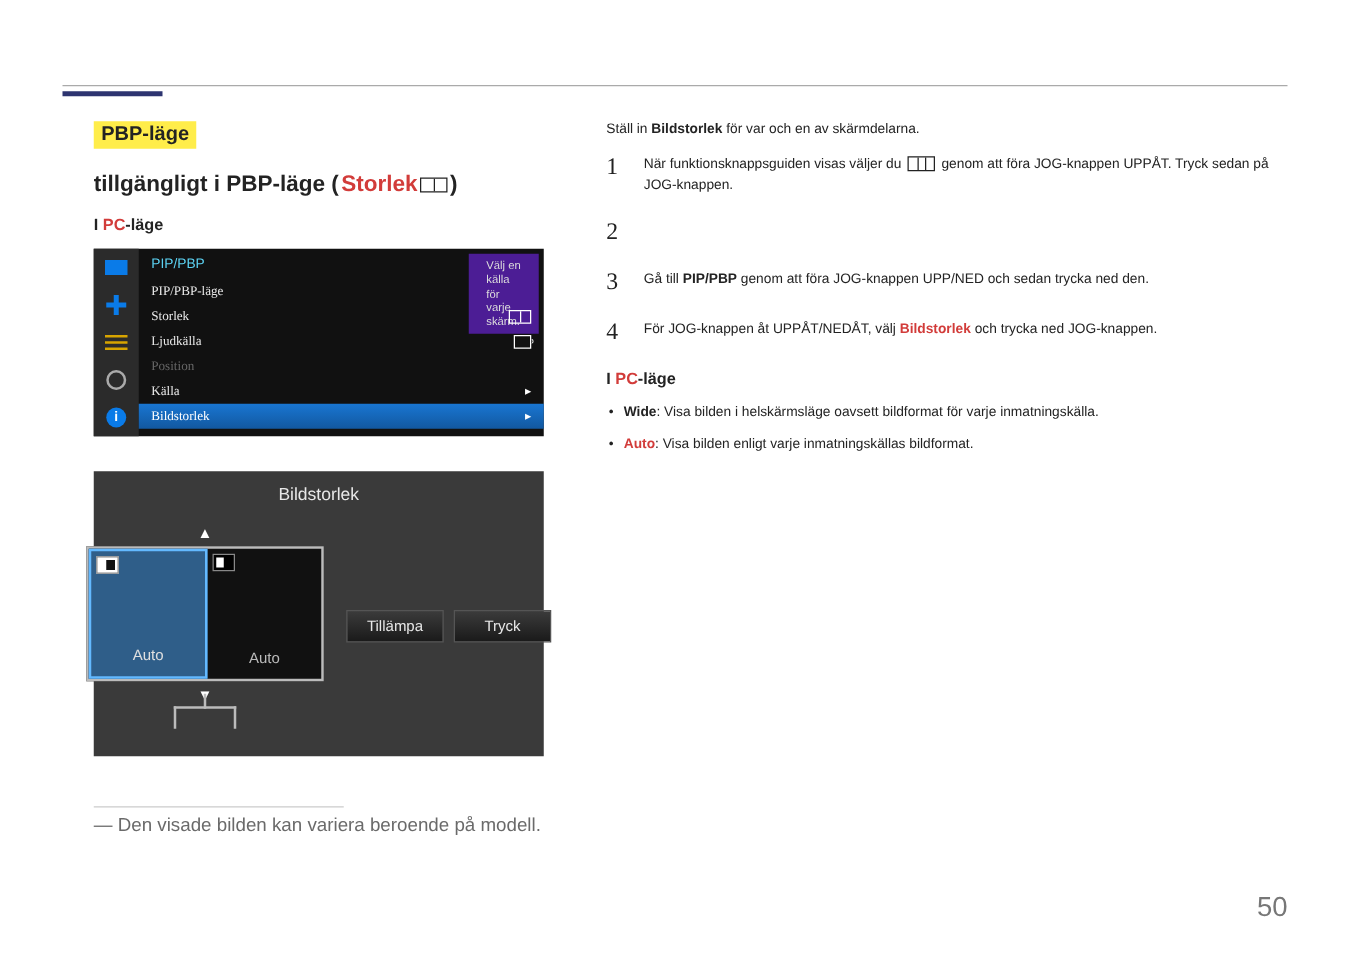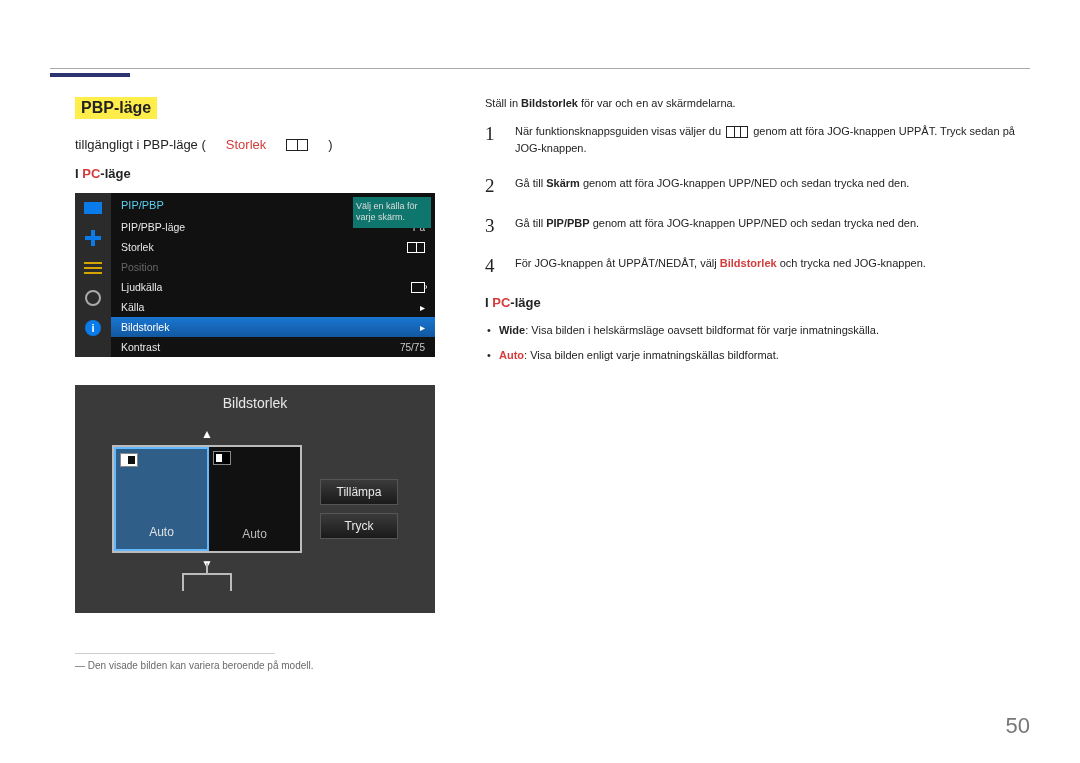--- a/index.html
+++ b/index.html
@@ -4,21 +4,21 @@
 <style>
   * { margin: 0; padding: 0; box-sizing: border-box; }
   body { font-family: Arial, sans-serif; font-size: 11px; color: #232323; width: 1080px; height: 763px; background: #fff; position: relative; }
   .page { padding: 68px 50px 30px 50px; }
   .top-rule { border-top: 1px solid #aaa; margin-bottom: 4px; }
   .accent-rule { width: 80px; height: 4px; background: #2d3470; margin-bottom: 20px; }
   .columns { display: flex; gap: 40px; margin-left: 25px; }
   .left-col { width: 370px; }
   .right-col { flex: 1; }
   .pbp-label { display: inline-block; background: #ffed4a; font-size: 16px; font-weight: bold; padding: 2px 6px; margin-bottom: 18px; }
-  .subhead { font-size: 13px; font-weight: normal; margin-bottom: 14px; display: flex; align-items: center; gap: 20px; }
+  .subhead { font-size: 18px; font-weight: bold; margin-bottom: 14px; display: flex; align-items: center; gap: 2px; }
   .subhead .storlek { color: #d23c3a; }
   .pbp-icon { display: inline-block; width: 22px; height: 12px; border: 1px solid #222; position: relative; vertical-align: middle; }
   .pbp-icon::before { content:""; position:absolute; left:50%; top:0; bottom:0; width:1px; background:#222; }
   .pc-lage { font-size: 13px; font-weight: bold; margin-bottom: 12px; }
   .pc-lage .pc { color: #d23c3a; }
 
   
   .osd { width: 360px; background: #111; display:flex; margin-bottom: 28px; position: relative; }
   .osd-icons { width: 36px; background: #2b2b2b; display:flex; flex-direction:column; }
   .osd-icon { height: 24px; margin: 3px 6px; display:flex; align-items:center; justify-content:center; }
@@ -26,25 +26,25 @@
   .ic-joy { width:16px; height:16px; position:relative; }
   .ic-joy::before,.ic-joy::after{content:"";position:absolute;background:#0a7be8;}
   .ic-joy::before{left:6px;top:0;width:4px;height:16px;}
   .ic-joy::after{top:6px;left:0;width:16px;height:4px;}
   .ic-list { width:18px; height:12px; display:flex; flex-direction:column; justify-content:space-between;}
   .ic-list span{height:2px;background:#d7a400;}
   .ic-gear { width:16px; height:16px; border:2px solid #aaa; border-radius:50%; }
   .ic-info { width:16px; height:16px; background:#0a7be8; border-radius:50%; color:#fff; font-weight:bold; font-size:11px; text-align:center; line-height:16px; }
   .osd-main { flex:1; position:relative; }
   .osd-title { color:#5bd0f0; font-size:11px; padding:6px 10px; }
-  .osd-row { display:flex; justify-content:space-between; align-items:center; padding:4px 10px; color:#e8e8e8; font-size:10.5px; height:20px; }
+  .osd-row { display:flex; justify-content:space-between; align-items:center; padding:4px 10px; color:#e8e8e8; font-size:10.5px; height:20px;font-family:Liberation Serif, serif; }
   .osd-row.dim { color:#666; }
   .osd-row.sel { background: linear-gradient(#1976d2,#1258a0); color:#fff; }
   .osd-val { color:#ccc; font-size:10px; }
-  .osd-tip { position:absolute; right:4px; top:4px; width:78px; background:#0f766e; color:#ddd; font-size:9px; padding:4px 3px; line-height:1.25; }
+  .osd-tip { position:absolute; right:4px; top:4px; width:56px; background:#4c1d95; color:#ddd; font-size:9px; padding:4px 14px; line-height:1.25; }
   .mini-pbp { display:inline-block; width:18px; height:11px; border:1px solid #fff; position:relative; }
   .mini-pbp::before{content:"";position:absolute;left:50%;top:0;bottom:0;width:1px;background:#fff;}
   .mini-sound { display:inline-block; width:14px; height:11px; border:1px solid #fff; position: relative; }
   .mini-sound::after { content:""; position:absolute; right:-3px; top:2px; width:4px; height:4px; border-right:1px solid #fff; border-radius:50%; }
   .mini-arrow { color:#fff; font-size:10px; }
 
   
   .preview { width: 360px; background: #3a3a3a; padding-bottom: 22px; }
   .preview-title { color:#e8e8e8; font-size:14px; text-align:center; padding:10px 0 16px; }
   .preview-body { display:flex; align-items:center; justify-content:center; gap:18px; }
@@ -52,25 +52,25 @@
   .arrow-v { color:#fff; font-size:12px; }
   .monitor { width:190px; height:108px; border:2px solid #bbb; background:#111; display:flex; position:relative; }
   .half { flex:1; display:flex; flex-direction:column; justify-content:flex-end; align-items:center; position:relative; font-size:12px; color:#bbb; padding-bottom:10px; }
   .half.left { background:#2f5e89; border:2px solid #63b9ff; color:#e0e0e0; }
   .inner { position:absolute; top:4px; left:4px; width:18px; height:14px; background:#000; border:1px solid #888; }
   .inner.on::after{content:"";position:absolute;inset:2px;left:2px;right:auto;width:6px;background:#fff;}
   .half .inner2 { position:absolute; top:4px; left:4px; width:18px; height:14px; background:#fff; border:1px solid #888; }
   .half .inner2::after{content:"";position:absolute;right:2px;top:2px;bottom:2px;width:7px;background:#111;}
   .stand { width:50px; height:18px; border-top:2px solid #bbb; border-left:2px solid #bbb; border-right:2px solid #bbb; border-bottom:none; position:relative; margin-top:-2px;}
   .stand::before{content:"";position:absolute;left:50%;top:-12px;width:2px;height:12px;background:#bbb;transform:translateX(-50%);}
-  .btns { display:flex; flex-direction:column; gap:8px; }
+  .btns { display:flex; flex-direction:row; gap:8px; }
   .btn { width:78px; height:26px; background:linear-gradient(#3b3b3b,#1a1a1a); color:#e8e8e8; font-size:12px; display:flex; align-items:center; justify-content:center; border:1px solid #555; }
 
   .footnote-rule { border-top:1px solid #ccc; width:200px; margin-top: 40px; margin-bottom:6px; }
-  .footnote { font-size:10px; color:#6a6a6a; }
+  .footnote { font-size:15px; color:#6a6a6a; }
 
   
   .lead { font-size:11px; margin-bottom:14px; }
   .lead .bold { font-weight:bold; }
   .steps { list-style:none; }
   .step { display:flex; gap:14px; margin-bottom:18px; align-items:flex-start; }
   .stepnum { font-size:19px; font-weight:300; color:#222; width:16px; font-family: "Times New Roman", serif; }
   .steptext { font-size:11px; line-height:1.55; flex:1; }
   .steptext .bold { font-weight:bold; }
   .steptext .red { color:#d23c3a; font-weight:bold; }
@@ -137,38 +137,34 @@
           </div>
           <div class="osd-title">PIP/PBP</div>
           <div class="osd-row">
             <span>PIP/PBP-läge</span>
             <span class="osd-val">På</span>
           </div>
           <div class="osd-row">
             <span>Storlek</span>
             <span class="mini-pbp"></span>
           </div>
+          <div class="osd-row">
+            <span>Ljudkälla</span>
+            <span class="mini-sound"></span>
+          </div>
           <div class="osd-row dim">
             <span>Position</span>
-          </div>
-          <div class="osd-row">
-            <span>Ljudkälla</span>
-            <span class="mini-sound"></span>
           </div>
           <div class="osd-row">
             <span>Källa</span>
             <span class="mini-arrow">▸</span>
           </div>
           <div class="osd-row sel">
             <span>Bildstorlek</span>
             <span class="mini-arrow">▸</span>
-          </div>
-          <div class="osd-row">
-            <span>Kontrast</span>
-            <span class="osd-val">75/75</span>
           </div>
         </div>
       </div>
 
       
       <div class="preview">
         <div class="preview-title">Bildstorlek</div>
         <div class="preview-body">
           <div class="monitor-wrap">
             <div class="arrow-v">▲</div>
@@ -201,21 +197,20 @@
         <span>Ställ in </span><span class="bold">Bildstorlek</span><span> för var och en av skärmdelarna.</span>
       </div>
 
       <ol class="steps">
         <li class="step">
           <div class="stepnum">1</div>
           <div class="steptext"><span>När funktionsknappsguiden visas väljer du </span><span class="inline-icon"></span><span> genom att föra JOG-knappen UPPÅT. Tryck sedan på JOG-knappen.</span></div>
         </li>
         <li class="step">
           <div class="stepnum">2</div>
-          <div class="steptext"><span>Gå till </span><span class="bold">Skärm</span><span> genom att föra JOG-knappen UPP/NED och sedan trycka ned den.</span></div>
         </li>
         <li class="step">
           <div class="stepnum">3</div>
           <div class="steptext"><span>Gå till </span><span class="bold">PIP/PBP</span><span> genom att föra JOG-knappen UPP/NED och sedan trycka ned den.</span></div>
         </li>
         <li class="step">
           <div class="stepnum">4</div>
           <div class="steptext"><span>För JOG-knappen åt UPPÅT/NEDÅT, välj </span><span class="red">Bildstorlek</span><span> och trycka ned JOG-knappen.</span></div>
         </li>
       </ol>

